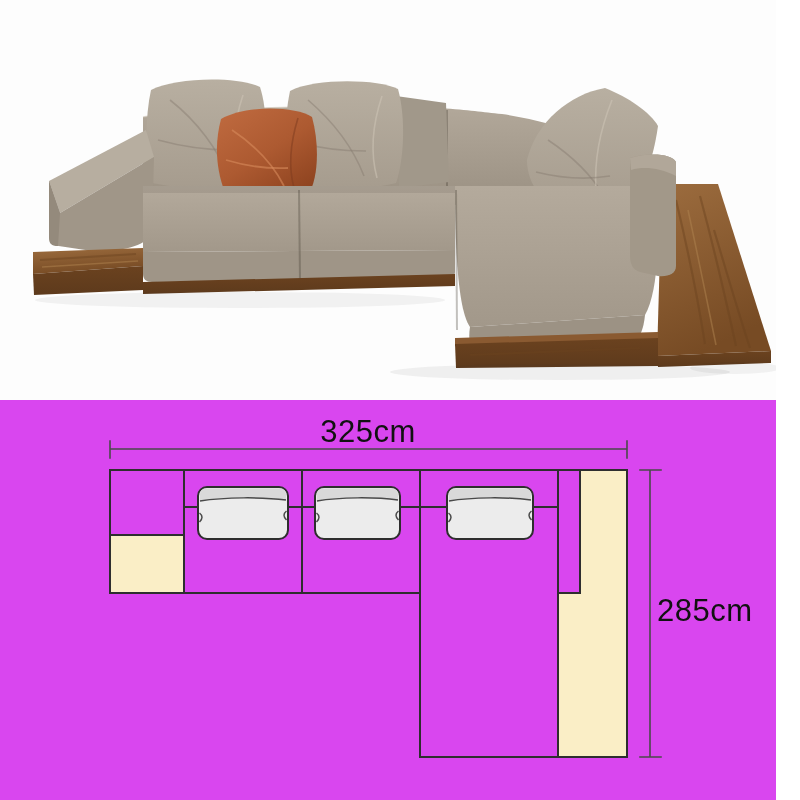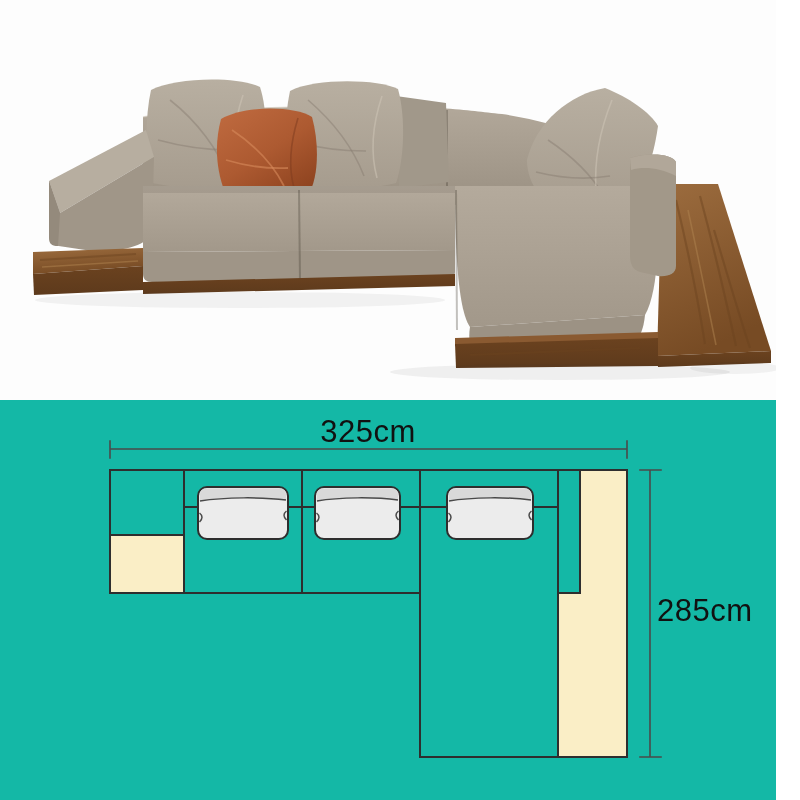--- a/index.html
+++ b/index.html
@@ -1,16 +1,16 @@
 <!DOCTYPE html>
 <html style="--sofa-fabric-light: #b8afa1; --sofa-fabric-mid: #a69c8e; --sofa-fabric-dark: #90877a; --sofa-accent-pillow: #ad5a31; --sofa-wood-top: #8f5f33; --sofa-wood-front: #5d3a1c; --sofa-background: #fdfdfd; --dia-highlight: #faeec6; --dia-cushion-fill: #ececec; --dia-cushion-band: #d9d9d9; --dia-line: #2e2e2e; --dia-dim-line: #4a4a4a; --dia-text: #111111;"><head>
 <meta charset="utf-8">
 <style>
   html,body{margin:0;padding:0;background:#ffffff;}
-  .stage{position:relative;width:776px;height:800px;background:#14b8a6;overflow:hidden;
+  .stage{position:relative;width:776px;height:800px;background:#d946ef;overflow:hidden;
          font-family:"Liberation Sans",sans-serif;}
   .photo-svg{position:absolute;top:0;left:0;display:block;}
   .plan-svg{position:absolute;top:400px;left:0;display:block;}
 
   
   .plan-highlight{fill:var(--dia-highlight,#faeec6);}
   .plan-line{fill:none;stroke:var(--dia-line,#2e2e2e);stroke-width:2;stroke-linecap:square;}
   .plan-backline{fill:none;stroke:var(--dia-line,#2e2e2e);stroke-width:2;}
   .plan-cushion{fill:var(--dia-cushion-fill,#ececec);stroke:var(--dia-line,#2e2e2e);stroke-width:2;}
   .plan-cushion-band{fill:var(--dia-cushion-band,#d9d9d9);}

